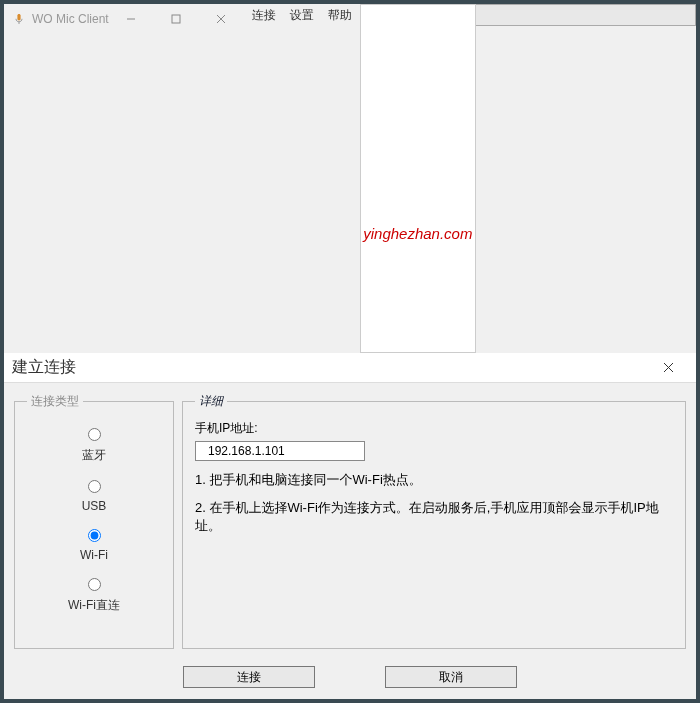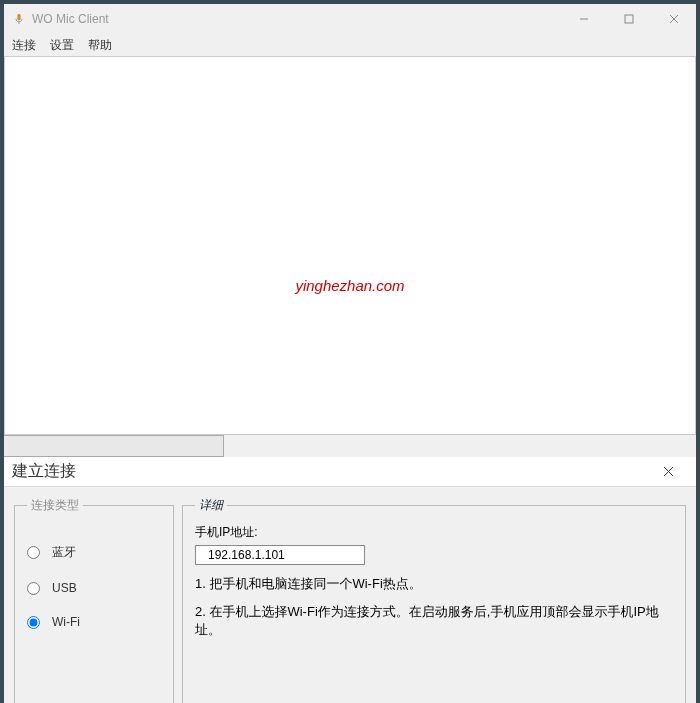--- a/index.html
+++ b/index.html
@@ -11,23 +11,24 @@
       height: 703px;
       overflow: hidden;
     }
     .outer-frame {
       border: 4px solid #3a4a52;
       width: 700px;
       height: 703px;
     }
     .main-window {
       background: #f0f0f0;
-      height: 453px;
-      display: flex;
-      flex-direction: column;
+      height: 349px;
+      display: flex;
+      flex-direction: row;
+      text-align: center;
     }
     .titlebar {
       display: flex;
       align-items: center;
       height: 30px;
       background: #f0f0f0;
       padding-left: 8px;
     }
     .app-icon {
       width: 14px;
@@ -155,23 +156,24 @@
     }
     .fieldset-left {
       width: 160px;
     }
     .fieldset-right {
       flex: 1;
     }
     .radio-row {
       display: flex;
       align-items: center;
-      margin: 20px 0 16px 0;
-      gap: 12px;
-      cursor: pointer;
+      margin: 8px 0 16px 0;
+      gap: 6px;
+      cursor: pointer;
+      flex-direction: column;
     }
     .radio-row label {
       font-size: 12px;
       color: #333;
       cursor: pointer;
     }
     .detail-label {
       font-size: 12px;
       margin-bottom: 4px;
     }
@@ -289,20 +291,24 @@
           <label>蓝牙</label>
         </div>
         <div class="radio-row">
           <input type="radio" name="conntype" style="">
           <label>USB</label>
         </div>
         <div class="radio-row">
           <input type="radio" name="conntype" checked="" style="">
           <label>Wi-Fi</label>
         </div>
+        <div class="radio-row">
+          <input type="radio" name="conntype" style="">
+          <label>Wi-Fi直连</label>
+        </div>
       </fieldset>
 
       <fieldset class="fieldset-right active">
         <legend>详细</legend>
         <div class="detail-label">手机IP地址:</div>
         <input type="text" class="ip-input" value="192.168.1.101" style="">
         <div class="hint-line">1. 把手机和电脑连接同一个Wi-Fi热点。</div>
         <div class="hint-line">2. 在手机上选择Wi-Fi作为连接方式。在启动服务后,手机应用顶部会显示手机IP地址。</div>
       </fieldset>
     </div>

